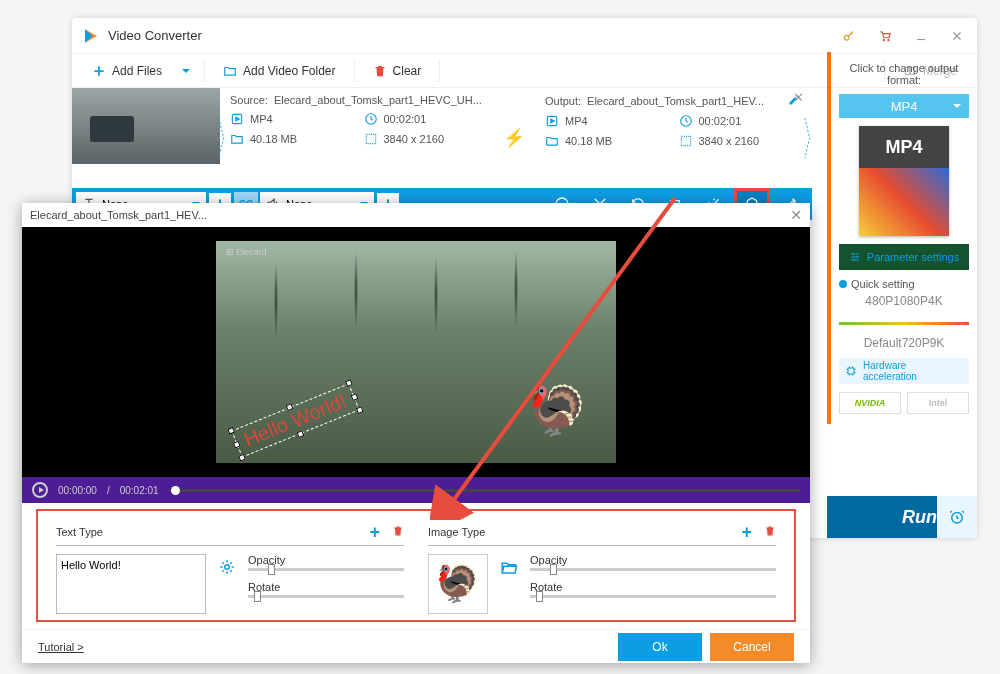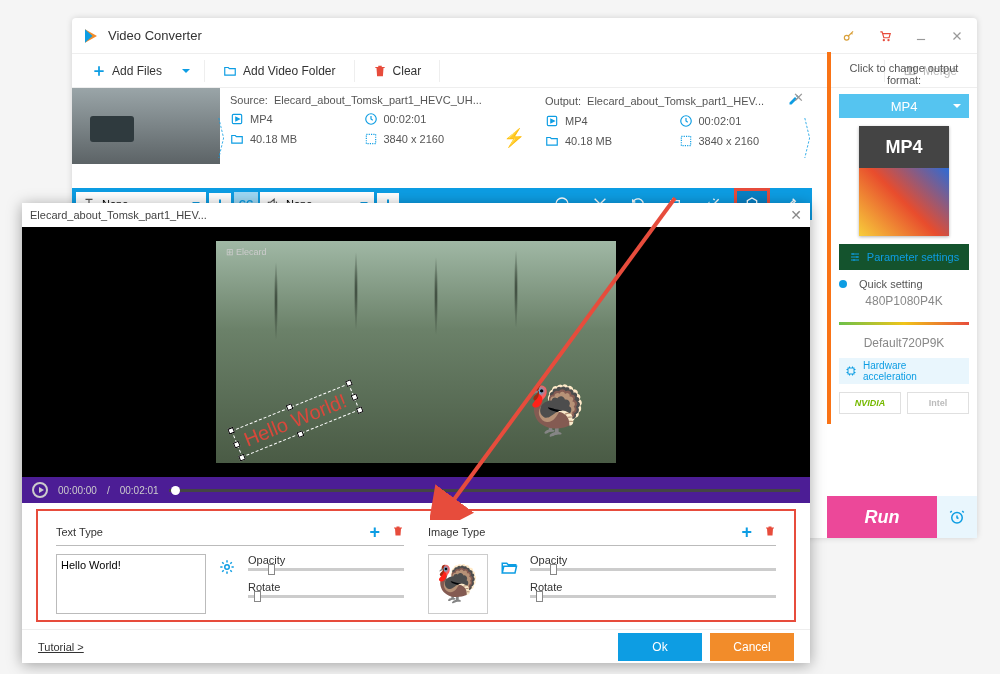--- a/index.html
+++ b/index.html
@@ -48,31 +48,31 @@
 
 .right-panel { position:absolute; right:0; top:34px; width:150px; padding:10px; border-left:4px solid #f97316; display:flex;flex-direction:column;align-items:center; gap:8px; font-size:11px; color:#555;}
 .rp-title{text-align:center;}
 .format-btn{width:130px;height:24px;background:#55c4f0;color:#fff;display:flex;align-items:center;justify-content:center;font-size:13px;position:relative;cursor:pointer;}
 .format-btn .caret-down{border-top-color:#fff;position:absolute;right:8px;top:10px;}
 .format-thumb{width:90px;height:110px;background:#222;display:flex;flex-direction:column;box-shadow:0 1px 3px rgba(0,0,0,.3);}
 .format-thumb-top{flex:0 0 42px;background:#444;color:#fff;display:flex;align-items:center;justify-content:center;font-size:18px;font-weight:bold;}
 .format-thumb-bot{flex:1;background:linear-gradient(45deg,#f7ce3b,#e84c2d,#2c6bd6);}
 .param-btn{width:130px;height:26px;background:#14532d;color:#0d9de3;display:flex;align-items:center;gap:6px;justify-content:center;font-size:11px;cursor:pointer;}
 .qs-row{width:130px;}
-.qs-label{display:flex;align-items:center;gap:12px;font-size:11px;}
+.qs-label{display:flex;align-items:center;gap:4px;font-size:11px;}
 .qs-line{position:relative;height:24px;margin-top:4px;}
 .qs-track{position:absolute;top:10px;left:0;right:0;height:3px;background:linear-gradient(90deg,#6cc04a 0%,#f0c419 50%,#e74c3c 100%);}
 .qs-labels{display:flex;justify-content:center;font-size:12px;color:#888;}
 .hw-btn{width:130px;height:26px;background:#e9f6fd;color:#0d9de3;display:flex;align-items:center;gap:6px;padding:0 6px;font-size:10px;cursor:pointer;}
 .gpu-row{display:flex;gap:6px;width:130px;}
 .gpu-badge{flex:1;height:22px;border:1px solid #e0e0e0;display:flex;align-items:center;justify-content:center;font-size:9px;font-weight:bold;}
 .nvidia{color:#76b900;font-style:italic;}
 .intel{color:#bbb;}
 .run-row{position:absolute;bottom:0;right:0;width:150px;height:42px;display:flex;}
-.run-btn{flex:1;background:#ec4899;color:#fff;display:flex;align-items:center;justify-content:center;font-size:18px;font-style:italic;font-weight:bold;cursor:pointer;}
+.run-btn{flex:1;background:#0369a1;color:#fff;display:flex;align-items:center;justify-content:flex-end;font-size:18px;font-style:italic;font-weight:bold;cursor:pointer;}
 .alarm-btn{width:40px;background:#e9f6fd;color:#0d9de3;display:flex;align-items:center;justify-content:center;cursor:pointer;}
 
 .modal { position:absolute; left:22px; top:203px; width:788px; height:460px; background:#fff; box-shadow:0 2px 14px rgba(0,0,0,.35); }
 .modal-title{height:24px;display:flex;align-items:center;padding:0 8px;font-size:11px;color:#444;}
 .modal-close{margin-left:auto;color:#888;cursor:pointer;font-size:14px;}
 .preview{position:relative;height:250px;background:#000;display:flex;align-items:center;justify-content:center;}
 .preview-img{width:400px;height:222px;background:linear-gradient(180deg,#a0b8a5 0%,#6b8169 40%,#4a5b45 100%);position:relative;overflow:hidden;}
 .preview-img::before{content:"";position:absolute;inset:0;background:
  radial-gradient(2px 40px at 60px 60px,#2f3b2f,transparent),
  radial-gradient(2px 40px at 140px 50px,#2f3b2f,transparent),

